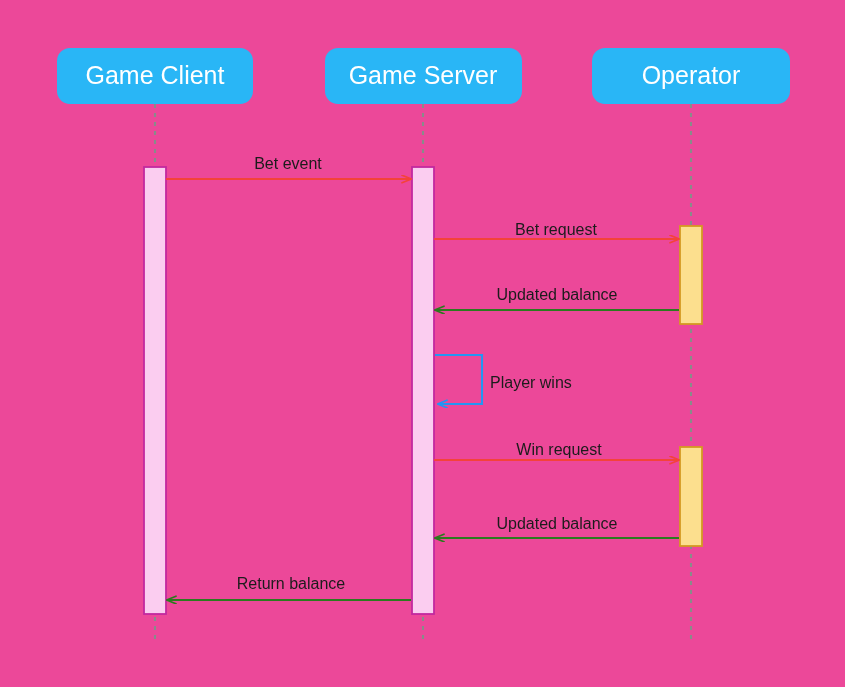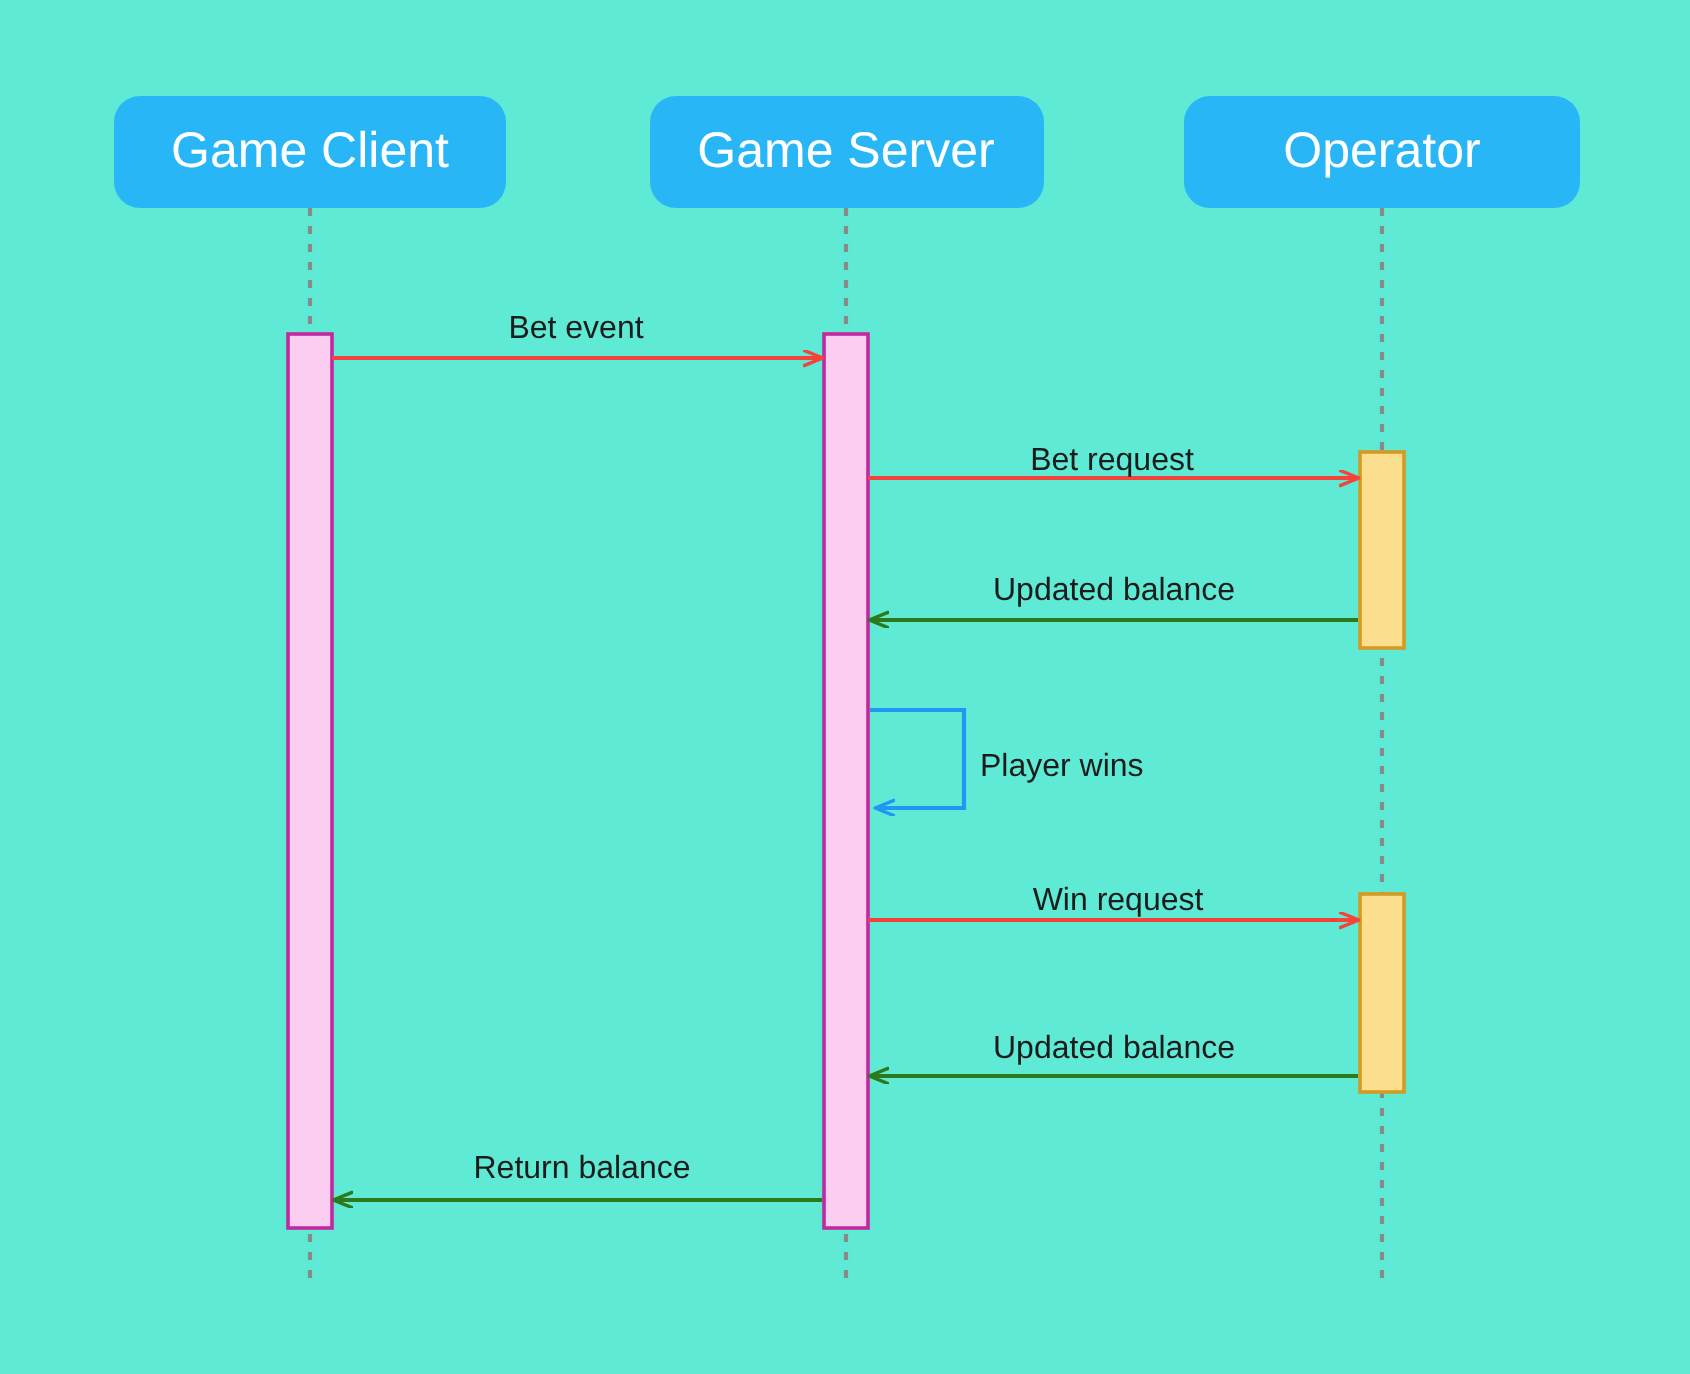--- a/index.html
+++ b/index.html
@@ -9,21 +9,21 @@
     background: #ffffff;
   }
   body {
     font-family: "Liberation Sans", sans-serif;
     -webkit-font-smoothing: antialiased;
   }
   #diagram-root {
     position: relative;
     width: 845px;
     height: 687px;
-    background: #5eead4;
+    background: #ec4899;
     overflow: hidden;
   }
   #diagram-svg {
     position: absolute;
     left: 0;
     top: 0;
     width: 845px;
     height: 687px;
     display: block;
   }

